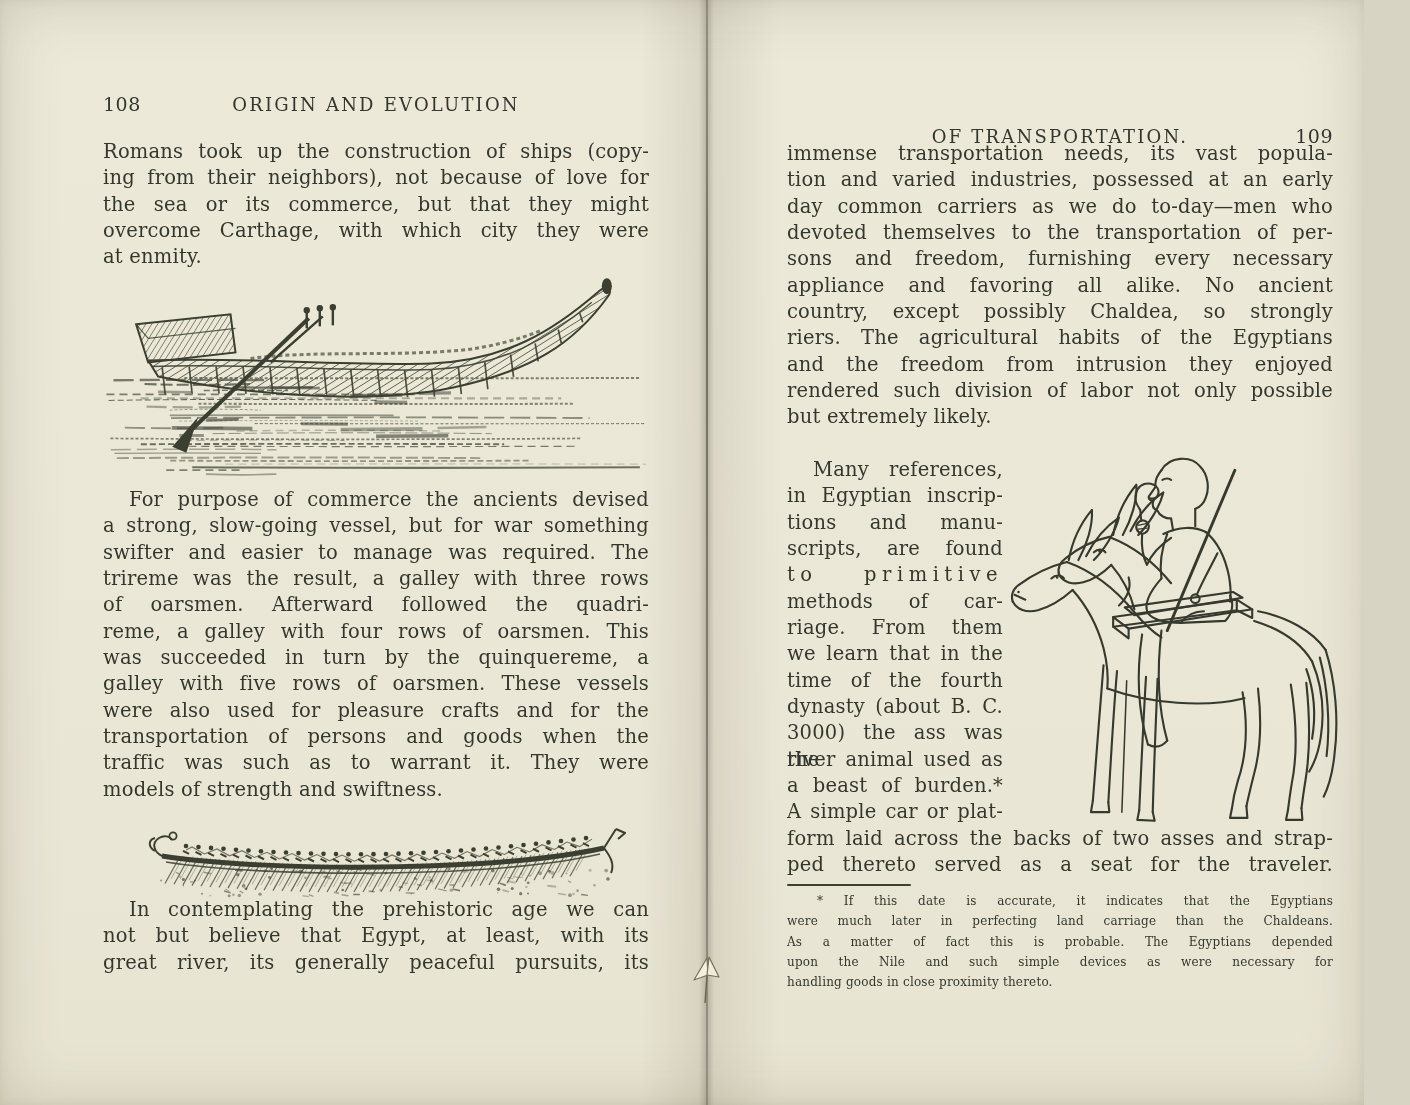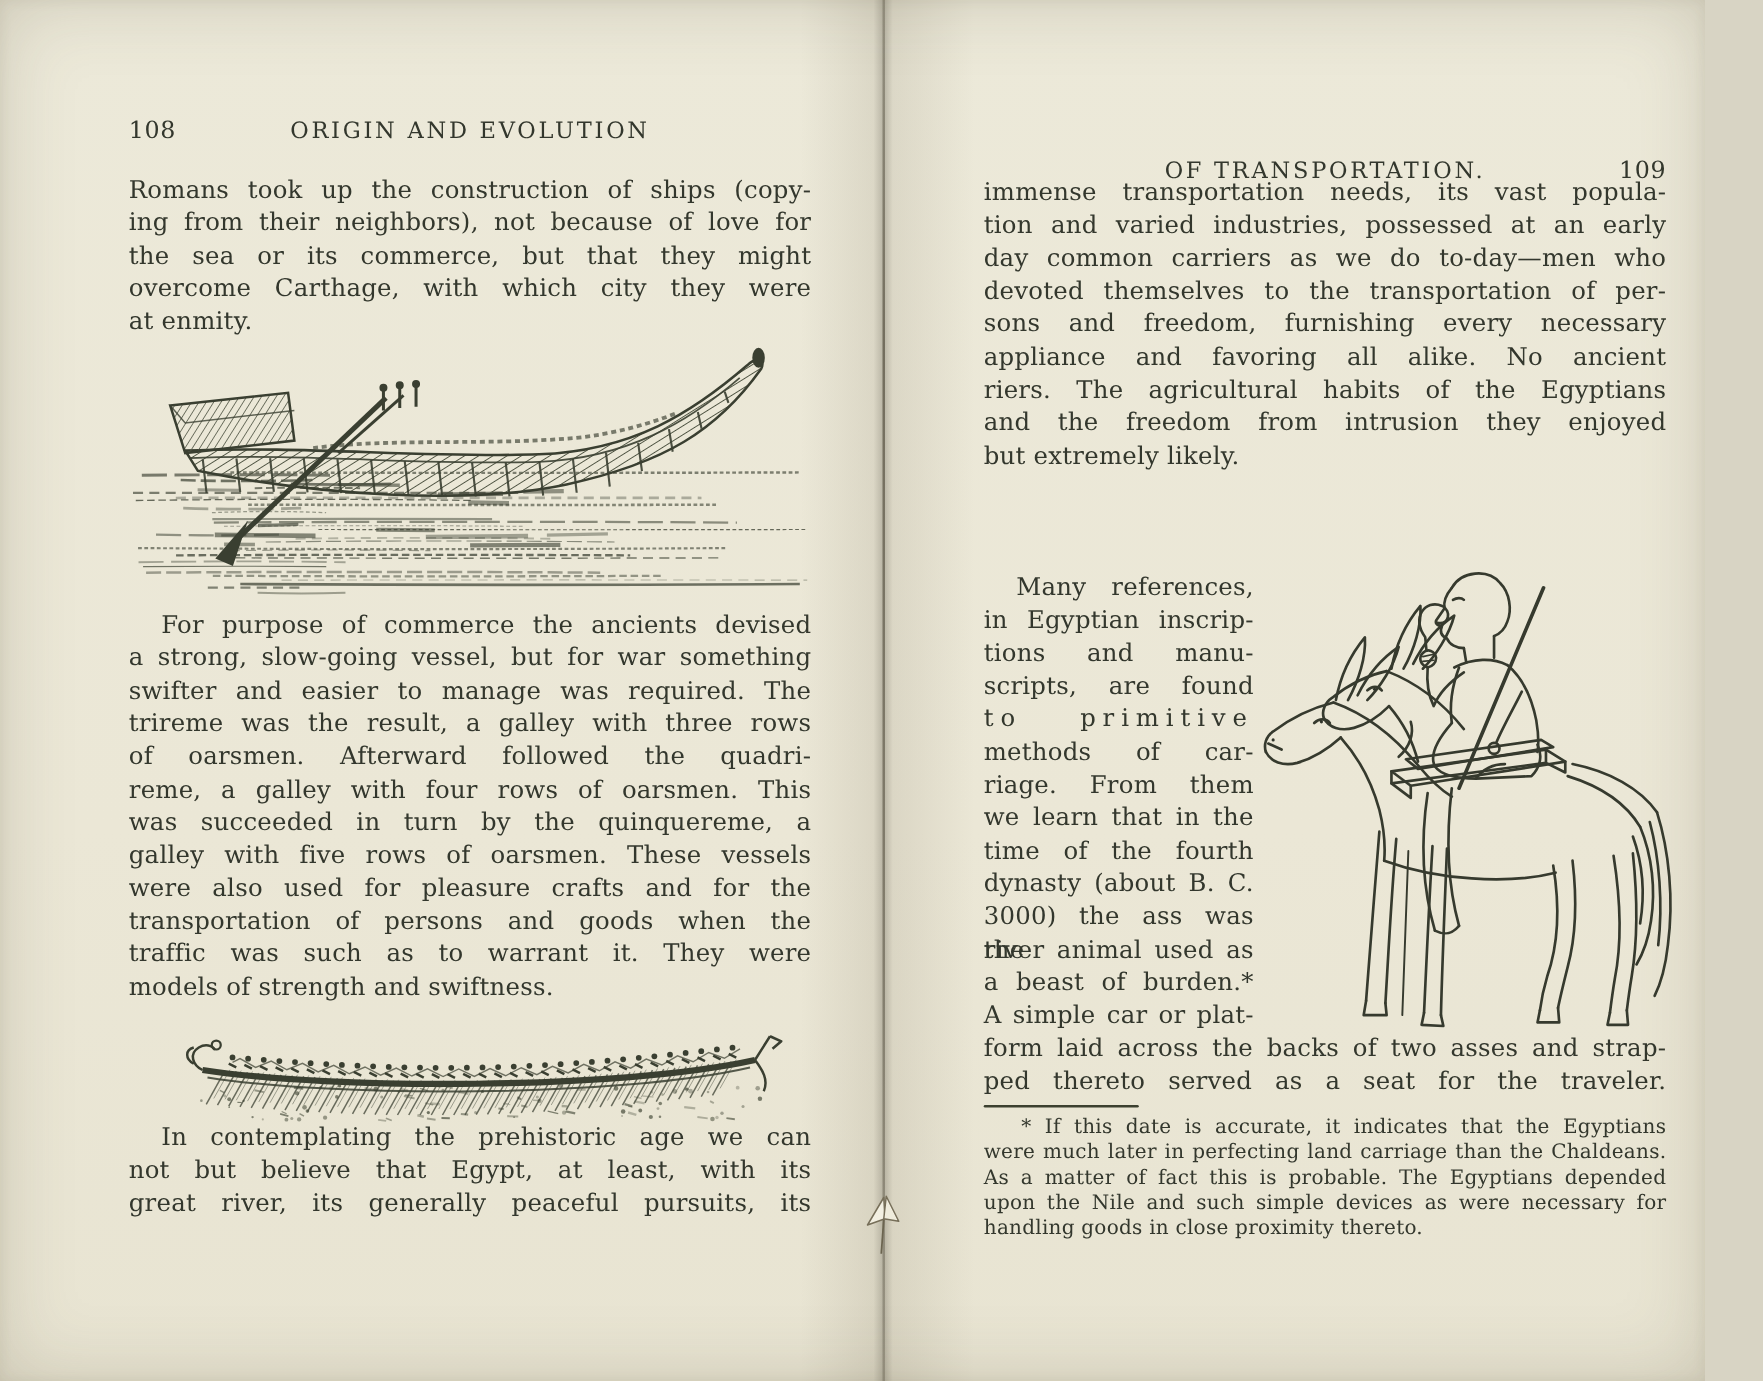--- a/index.html
+++ b/index.html
@@ -28,21 +28,21 @@
   .page-num{position:absolute;top:0;font-style:normal;letter-spacing:.5px;}
   .running-title{display:block;text-align:center;letter-spacing:2.2px;font-size:18px;padding-top:1px;}
   .para{position:absolute;font-size:19.5px;letter-spacing:.2px;}
   .tline{height:26.35px;line-height:26.35px;overflow:visible;}
   .tline.just{text-align:justify;text-align-last:justify;}
   .tline.indent{text-indent:26px;}
   .tline.lspace{letter-spacing:5.5px;}
   .illus{position:absolute;}
   .rider-float{float:right;width:330px;height:368px;position:relative;}
   .rider-float svg{position:absolute;top:-16px;left:2px;}
-  .footnote{font-size:16px;}
+  .footnote{font-size:12px;}
   .footnote .tline{height:20.3px;line-height:20.3px;}
   .footnote .tline.indent{text-indent:30px;}
   .fn-rule{position:absolute;width:124px;height:2px;background:#3c402f;border-radius:1px;}
   svg .ink{stroke:#363a2e;fill:none;stroke-width:2.2;stroke-linecap:round;stroke-linejoin:round;}
 </style>
 </head>
 <body>
 
 <div class="spread">
 
@@ -453,22 +453,24 @@
       <span class="page-num" style="right:0;">109</span>
     </div>
 
     <div class="para" style="left:787px;top:141px;width:546px;">
         <div class="tline just">immense transportation needs, its vast popula-</div>
         <div class="tline just">tion and varied industries, possessed at an early</div>
         <div class="tline just">day common carriers as we do to-day—men who</div>
         <div class="tline just">devoted themselves to the transportation of per-</div>
         <div class="tline just">sons and freedom, furnishing every necessary</div>
         <div class="tline just">appliance and favoring all alike. No ancient</div>
+        <div class="tline just">country, except possibly Chaldea, so strongly</div>
         <div class="tline just">riers. The agricultural habits of the Egyptians</div>
         <div class="tline just">and the freedom from intrusion they enjoyed</div>
+        <div class="tline just">rendered such division of labor not only possible</div>
         <div class="tline">but extremely likely.</div>
       </div>
 
     <div class="para" style="left:787px;top:457px;width:546px;">
       <div class="rider-float">
         <svg viewBox="0 0 350 396" width="338" height="383">
           <g class="ink">
 
             <path d="M8,166 C6,160 8,153 14,149 C30,137 48,129 64,125"></path>
             <path d="M8,166 C12,174 22,178 34,175 C48,171 60,163 70,154"></path>

